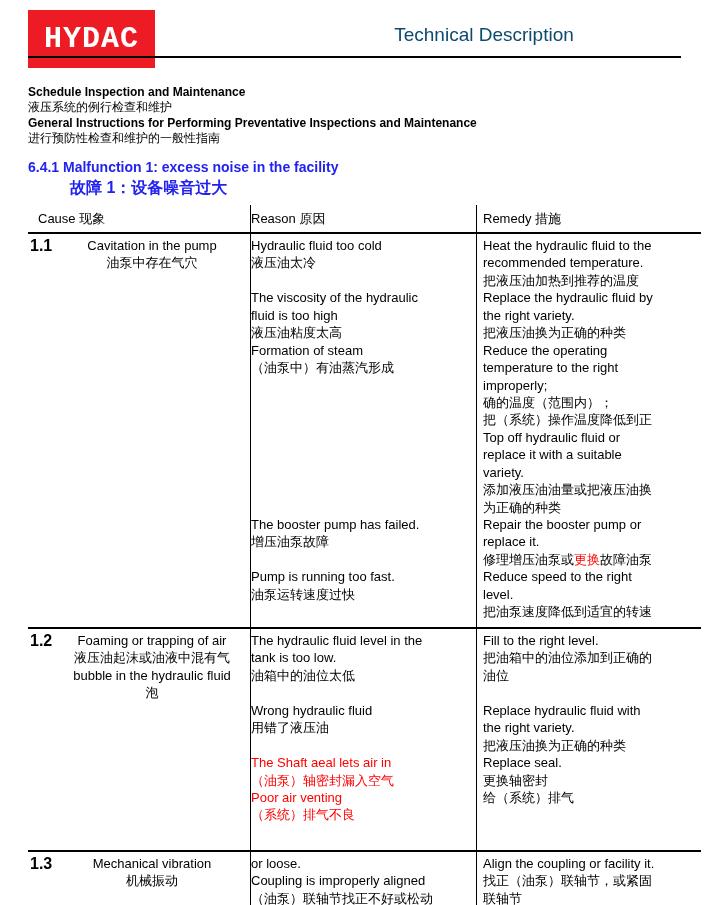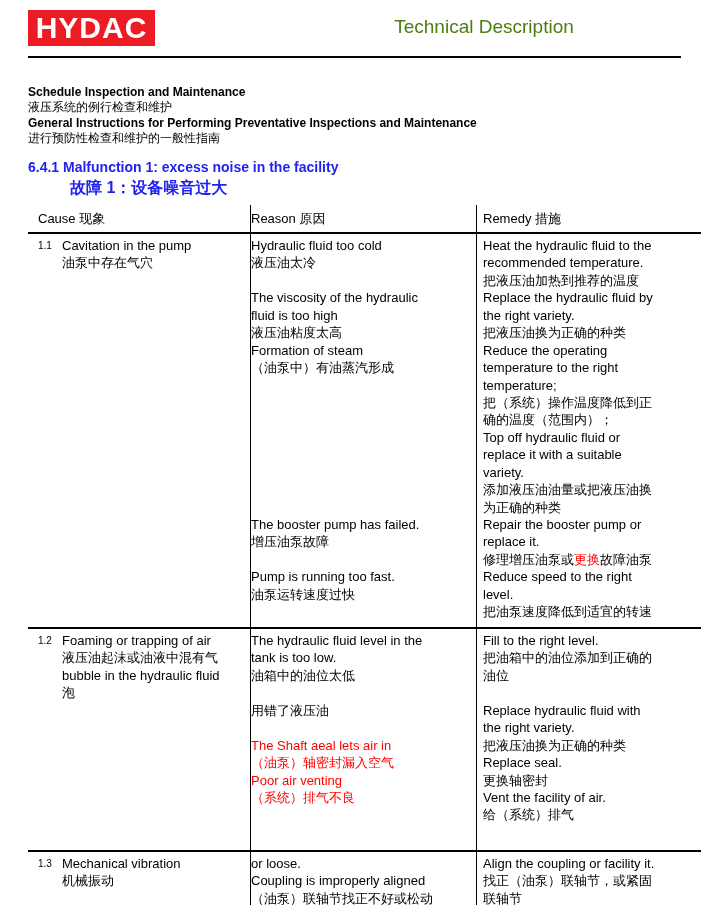--- a/index.html
+++ b/index.html
@@ -4,27 +4,27 @@
 <style>
   html,body{margin:0;padding:0;}
   body{
     width:706px;height:905px;overflow:hidden;background:#ffffff;
     font-family:"Liberation Sans","DejaVu Sans",sans-serif;color:#000;
     position:relative;
   }
   .page{position:absolute;inset:0;background:#fff;}
   
   .logo{
-    position:absolute;left:28px;top:10px;width:127px;height:36px;
+    position:absolute;left:28px;top:10px;width:127px;height:58px;
     background:var(--logo-red,#ed1c24);color:#fff;font-weight:bold;
-    font-size:30px;letter-spacing:1px;display:flex;align-items:center;justify-content:center;
+    font-size:30px;letter-spacing:1px;display:flex;align-items:center;justify-content:center;font-family:Liberation Mono, monospace;
   }
   .doc-title{
-    position:absolute;top:16px;left:484px;transform:translateX(-50%);
-    font-size:19px;color:#4d7c0f;white-space:nowrap;
+    position:absolute;top:24px;left:484px;transform:translateX(-50%);
+    font-size:19px;color:#0c4a6e;white-space:nowrap;
   }
   .header-rule{
     position:absolute;top:56px;left:28px;right:25px;height:2px;background:#000;
   }
   
   .intro{position:absolute;top:85px;left:28px;font-size:12px;line-height:15.4px;}
   .intro .b{font-weight:bold;}
   
   .section-heading{
     position:absolute;top:158px;left:28px;color:var(--heading-blue,#2222ee);
@@ -36,22 +36,22 @@
   .thead{display:flex;height:27px;border-bottom:2px solid #000;font-size:13px;text-align:center;}
   .trow{display:flex;}
   .trow.sep{border-bottom:2px solid #000;}
   .c1{width:222px;box-sizing:border-box;}
   .c2{width:226px;box-sizing:border-box;border-left:1px solid #000;}
   .c3{width:225px;box-sizing:border-box;border-left:1px solid #000;padding-left:6px;}
   .thead .c1{display:flex;align-items:center;padding-left:10px;}
   .thead .c2,.thead .c3{display:flex;align-items:center;}
   .cell{padding-top:3px;}
   .cause-wrap{display:flex;}
-  .rownum{width:24px;margin-left:10px;flex:0 0 24px;font-size:10px;line-height:17.45px;}
-  .lines{flex:1;}
+  .rownum{width:24px;margin-left:2px;flex:0 0 24px;font-size:16px;line-height:17.45px;font-weight:bold;}
+  .lines{flex:1;text-align:center;}
   .line{height:17.45px;line-height:17.45px;font-size:13px;white-space:nowrap;}
   .red{color:var(--alert-red,#ff0000);}
 </style>
 </head>
 <body style="--logo-red: #ed1c24; --heading-blue: #2222ee; --alert-red: #ff0000;">
 
 <div class="page">
 
   <div class="logo">
     <span>HYDAC</span>
@@ -115,23 +115,23 @@
           </div>
           <div class="c3 cell">
             <div class="line"><span>Heat the hydraulic fluid to the</span></div>
             <div class="line"><span>recommended temperature.</span></div>
             <div class="line"><span>把液压油加热到推荐的温度</span></div>
             <div class="line"><span>Replace the hydraulic fluid by</span></div>
             <div class="line"><span>the right variety.</span></div>
             <div class="line"><span>把液压油换为正确的种类</span></div>
             <div class="line"><span>Reduce the operating</span></div>
             <div class="line"><span>temperature to the right</span></div>
-            <div class="line"><span>temperature;</span></div>
+            <div class="line"><span>improperly;</span></div>
+            <div class="line"><span>确的温度（范围内）；</span></div>
             <div class="line"><span>把（系统）操作温度降低到正</span></div>
-            <div class="line"><span>确的温度（范围内）；</span></div>
             <div class="line"><span>Top off hydraulic fluid or</span></div>
             <div class="line"><span>replace it with a suitable</span></div>
             <div class="line"><span>variety.</span></div>
             <div class="line"><span>添加液压油油量或把液压油换</span></div>
             <div class="line"><span>为正确的种类</span></div>
             <div class="line"><span>Repair the booster pump or</span></div>
             <div class="line"><span>replace it.</span></div>
             <div class="line"><span>修理增压油泵或</span><span class="red">更换</span><span>故障油泵</span></div>
             <div class="line"><span>Reduce speed to the right</span></div>
             <div class="line"><span>level.</span></div>
@@ -148,38 +148,38 @@
                 <div class="line"><span>bubble in the hydraulic fluid</span></div>
                 <div class="line"><span>泡</span></div>
               </div>
             </div>
           </div>
           <div class="c2 cell">
             <div class="line"><span>The hydraulic fluid level in the</span></div>
             <div class="line"><span>tank is too low.</span></div>
             <div class="line"><span>油箱中的油位太低</span></div>
             <div class="line">&nbsp;</div>
+            <div class="line"><span>Wrong hydraulic fluid</span></div>
             <div class="line"><span>用错了液压油</span></div>
             <div class="line">&nbsp;</div>
             <div class="line"><span class="red">The Shaft aeal lets air in</span></div>
             <div class="line"><span class="red">（油泵）轴密封漏入空气</span></div>
             <div class="line"><span class="red">Poor air venting</span></div>
             <div class="line"><span class="red">（系统）排气不良</span></div>
           </div>
           <div class="c3 cell">
             <div class="line"><span>Fill to the right level.</span></div>
             <div class="line"><span>把油箱中的油位添加到正确的</span></div>
             <div class="line"><span>油位</span></div>
             <div class="line">&nbsp;</div>
             <div class="line"><span>Replace hydraulic fluid with</span></div>
             <div class="line"><span>the right variety.</span></div>
             <div class="line"><span>把液压油换为正确的种类</span></div>
             <div class="line"><span>Replace seal.</span></div>
             <div class="line"><span>更换轴密封</span></div>
-            <div class="line"><span>Vent the facility of air.</span></div>
             <div class="line"><span>给（系统）排气</span></div>
           </div>
         </div>
         <div class="trow" style="min-height: 150px;">
           <div class="c1 cell">
             <div class="cause-wrap">
               <span class="rownum">1.3</span>
               <div class="lines">
                 <div class="line"><span>Mechanical vibration</span></div>
                 <div class="line"><span>机械振动</span></div>

